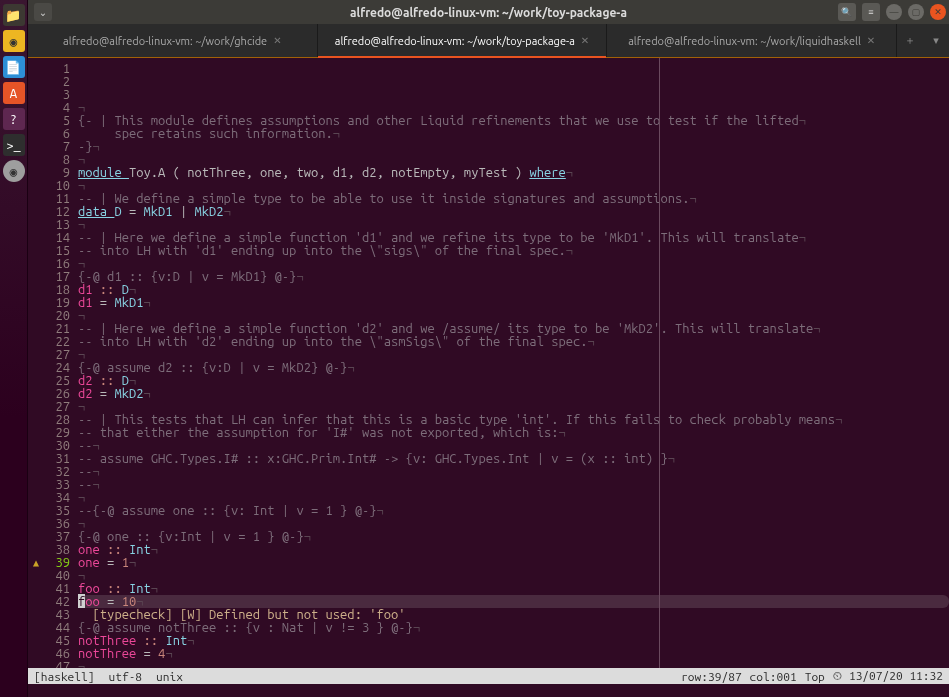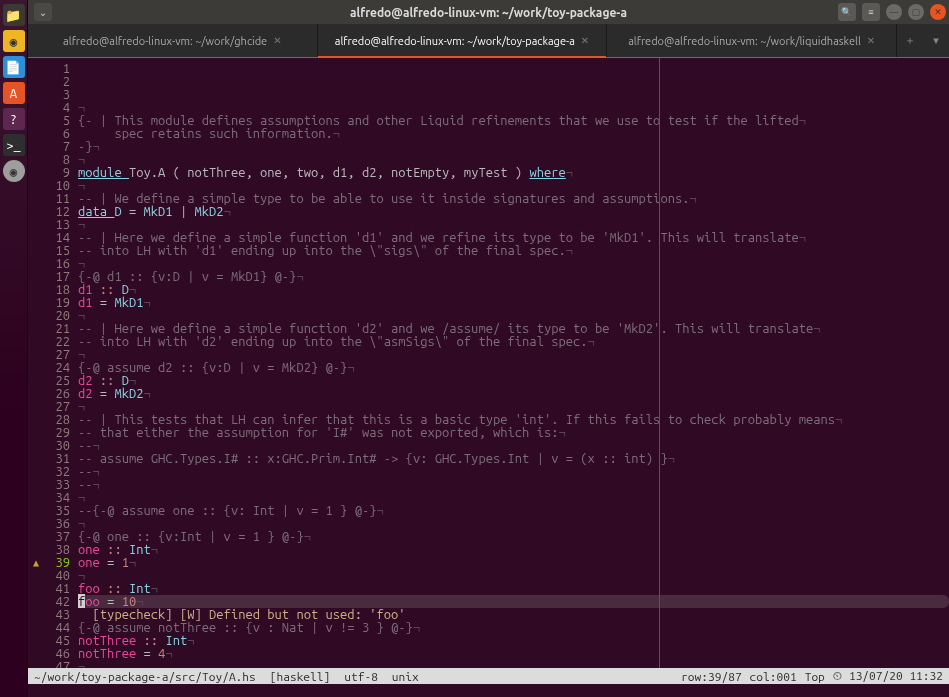--- a/index.html
+++ b/index.html
@@ -301,21 +301,20 @@
         <div class="ln">46</div>
         <div class="ln">47</div>
         <div class="ln">48</div>
       </div>
     <div class="code" id="code">
       <div class="vsplit"></div>
     <span class="crow"><span class="c-eolm">¬</span></span><span class="crow"><span class="c-comment">{- | This module defines assumptions and other Liquid refinements that we use to test if the lifted</span><span class="c-eolm">¬</span></span><span class="crow"><span class="c-comment">     spec retains such information.</span><span class="c-eolm">¬</span></span><span class="crow"><span class="c-comment">-}</span><span class="c-eolm">¬</span></span><span class="crow"><span class="c-eolm">¬</span></span><span class="crow"><span class="c-kw">module </span><span>Toy.A ( notThree, one, two, d1, d2, notEmpty, myTest ) </span><span class="c-kw">where</span><span class="c-eolm">¬</span></span><span class="crow"><span class="c-eolm">¬</span></span><span class="crow"><span class="c-comment">-- | We define a simple type to be able to use it inside signatures and assumptions.</span><span class="c-eolm">¬</span></span><span class="crow"><span class="c-kw">data </span><span class="c-type">D</span><span> = </span><span class="c-type">MkD1</span><span> | </span><span class="c-type">MkD2</span><span class="c-eolm">¬</span></span><span class="crow"><span class="c-eolm">¬</span></span><span class="crow"><span class="c-comment">-- | Here we define a simple function 'd1' and we refine its type to be 'MkD1'. This will translate</span><span class="c-eolm">¬</span></span><span class="crow"><span class="c-comment">-- into LH with 'd1' ending up into the \"sigs\" of the final spec.</span><span class="c-eolm">¬</span></span><span class="crow"><span class="c-eolm">¬</span></span><span class="crow"><span class="c-comment">{-@ d1 :: {v:D | v = MkD1} @-}</span><span class="c-eolm">¬</span></span><span class="crow"><span class="c-ident">d1</span><span class="c-op"> :: </span><span class="c-type">D</span><span class="c-eolm">¬</span></span><span class="crow"><span class="c-ident">d1</span><span> = </span><span class="c-type">MkD1</span><span class="c-eolm">¬</span></span><span class="crow"><span class="c-eolm">¬</span></span><span class="crow"><span class="c-comment">-- | Here we define a simple function 'd2' and we /assume/ its type to be 'MkD2'. This will translate</span><span class="c-eolm">¬</span></span><span class="crow"><span class="c-comment">-- into LH with 'd2' ending up into the \"asmSigs\" of the final spec.</span><span class="c-eolm">¬</span></span><span class="crow"><span class="c-eolm">¬</span></span><span class="crow"><span class="c-comment">{-@ assume d2 :: {v:D | v = MkD2} @-}</span><span class="c-eolm">¬</span></span><span class="crow"><span class="c-ident">d2</span><span class="c-op"> :: </span><span class="c-type">D</span><span class="c-eolm">¬</span></span><span class="crow"><span class="c-ident">d2</span><span> = </span><span class="c-type">MkD2</span><span class="c-eolm">¬</span></span><span class="crow"><span class="c-eolm">¬</span></span><span class="crow"><span class="c-comment">-- | This tests that LH can infer that this is a basic type 'int'. If this fails to check probably means</span><span class="c-eolm">¬</span></span><span class="crow"><span class="c-comment">-- that either the assumption for 'I#' was not exported, which is:</span><span class="c-eolm">¬</span></span><span class="crow"><span class="c-comment">--</span><span class="c-eolm">¬</span></span><span class="crow"><span class="c-comment">-- assume GHC.Types.I# :: x:GHC.Prim.Int# -&gt; {v: GHC.Types.Int | v = (x :: int) }</span><span class="c-eolm">¬</span></span><span class="crow"><span class="c-comment">--</span><span class="c-eolm">¬</span></span><span class="crow"><span class="c-comment">--</span><span class="c-eolm">¬</span></span><span class="crow"><span class="c-eolm">¬</span></span><span class="crow"><span class="c-comment">--{-@ assume one :: {v: Int | v = 1 } @-}</span><span class="c-eolm">¬</span></span><span class="crow"><span class="c-eolm">¬</span></span><span class="crow"><span class="c-comment">{-@ one :: {v:Int | v = 1 } @-}</span><span class="c-eolm">¬</span></span><span class="crow"><span class="c-ident">one</span><span class="c-op"> :: </span><span class="c-type">Int</span><span class="c-eolm">¬</span></span><span class="crow"><span class="c-ident">one</span><span> = </span><span class="c-num">1</span><span class="c-eolm">¬</span></span><span class="crow"><span class="c-eolm">¬</span></span><span class="crow"><span class="c-ident">foo</span><span class="c-op"> :: </span><span class="c-type">Int</span><span class="c-eolm">¬</span></span><span class="crow cur-line-bg"><span class="cursor-block">f</span><span class="c-ident">oo</span><span> = </span><span class="c-num">10</span><span class="c-eolm">¬</span></span><span class="crow"><span class="c-warnln">  [typecheck] [W] Defined but not used: 'foo'</span></span><span class="crow"><span class="c-comment">{-@ assume notThree :: {v : Nat | v != 3 } @-}</span><span class="c-eolm">¬</span></span><span class="crow"><span class="c-ident">notThree</span><span class="c-op"> :: </span><span class="c-type">Int</span><span class="c-eolm">¬</span></span><span class="crow"><span class="c-ident">notThree</span><span> = </span><span class="c-num">4</span><span class="c-eolm">¬</span></span><span class="crow"><span class="c-eolm">¬</span></span><span class="crow"><span class="c-comment">{-@ two :: Nat @-}</span><span class="c-eolm">¬</span></span></div>
   </div>
 
   <div class="statusbar">
-    <span class="sl">~/work/toy-package-a/src/Toy/A.hs</span>
     <span class="sl">[haskell]</span>
     <span class="sl">utf-8</span>
     <span class="sl">unix</span>
     <span class="grow"></span>
     <span class="sr">row:39/87</span>
     <span class="sr">col:001</span>
     <span class="sr">Top</span>
     <span class="sr">⏲ 13/07/20 11:32</span>
   </div>
   <div class="cmdline"></div>

